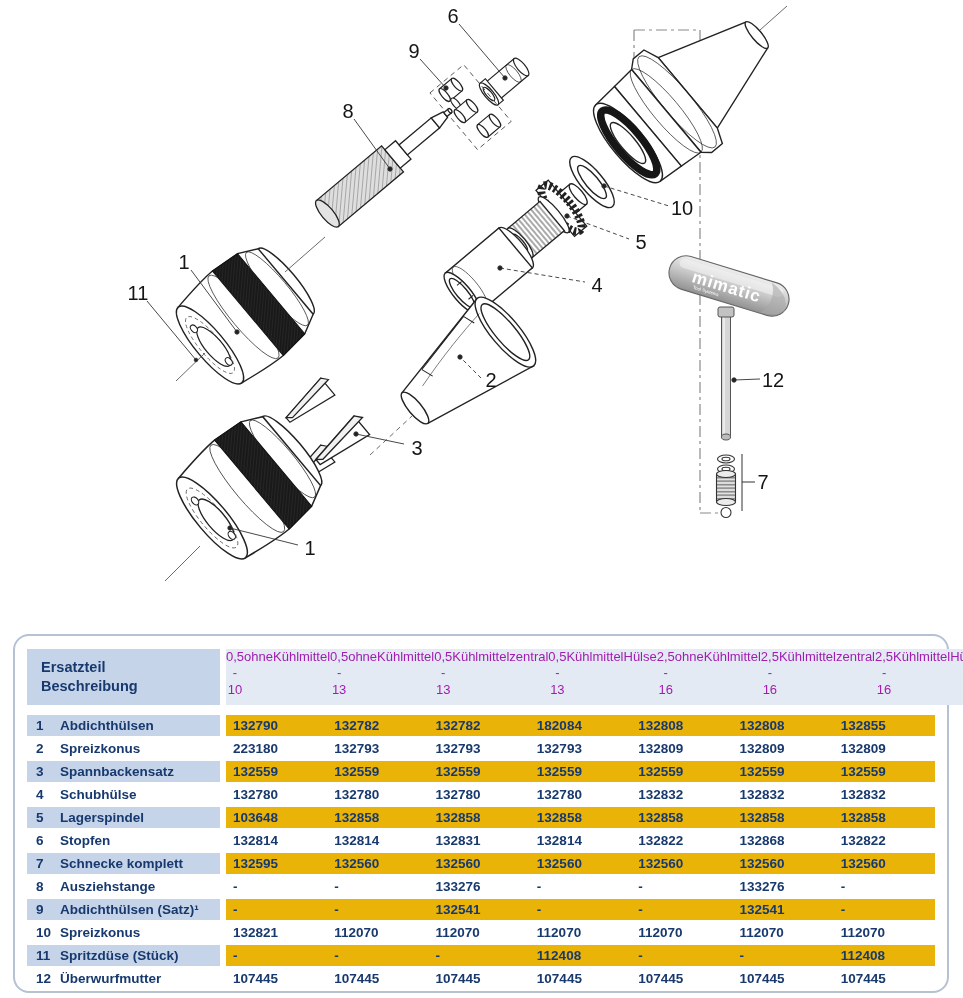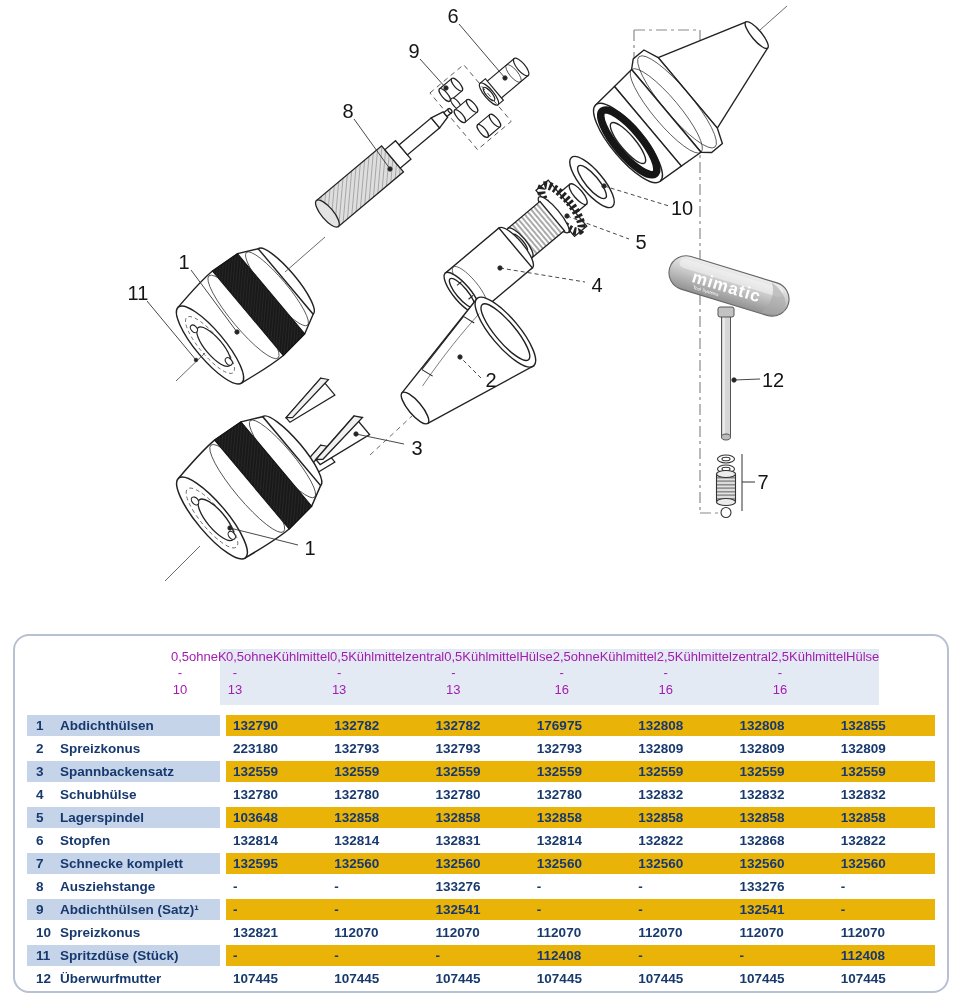--- a/index.html
+++ b/index.html
@@ -260,20 +260,24 @@
     <text class="callout" x="491" y="387">2</text>
     <text class="callout" x="417" y="455">3</text>
     <text class="callout" x="773" y="387">12</text>
     <text class="callout" x="763" y="489">7</text>
     <text class="callout" x="310" y="555">1</text>
   </g>
 </svg>
 
 <div class="table-card">
   <div class="grid-row thead">
+    <div class="th-left">
+      <div>Ersatzteil</div>
+      <div>Beschreibung</div>
+    </div>
     <div></div>
 
   <div class="th-col">
         <div>0,5 - 10</div>
         <div>ohne</div>
         <div>Kühlmittel</div>
       </div>
       <div class="th-col">
         <div>0,5 - 13</div>
         <div>ohne</div>
@@ -309,21 +313,21 @@
 
   <div class="grid-row row odd">
         <div class="c-name">
           <span class="c-num">1</span>
           <span>Abdichthülsen</span>
         </div>
         <div></div>
         <div class="c-val">132790</div>
         <div class="c-val">132782</div>
         <div class="c-val">132782</div>
-        <div class="c-val">176975</div>
+        <div class="c-val">182084</div>
         <div class="c-val">132808</div>
         <div class="c-val">132808</div>
         <div class="c-val">132855</div>
       </div>
       <div class="grid-row row">
         <div class="c-name">
           <span class="c-num">2</span>
           <span>Spreizkonus</span>
         </div>
         <div></div>

